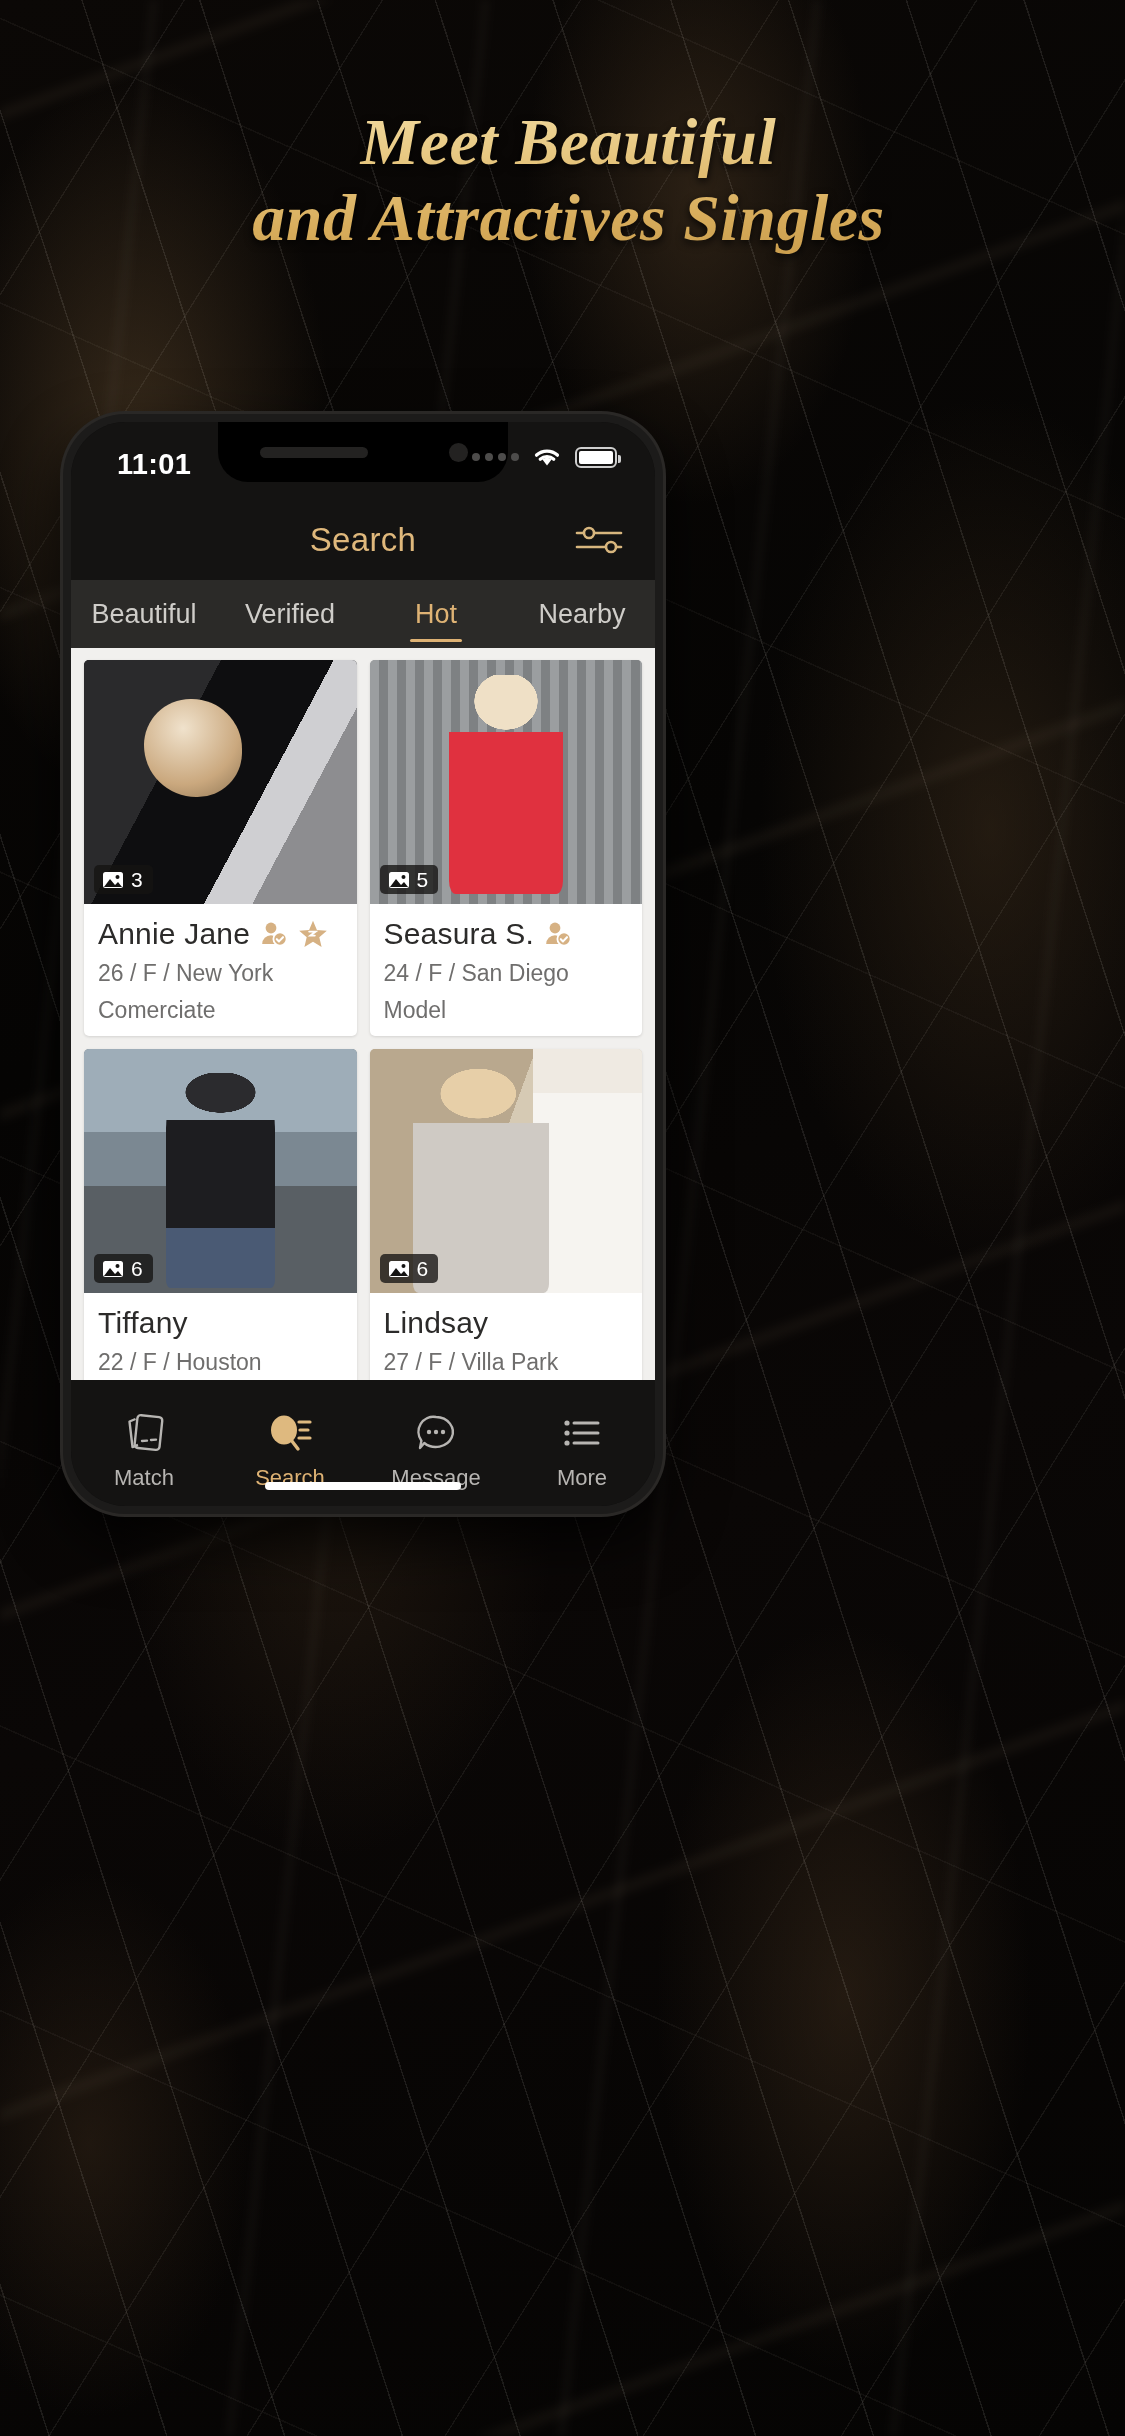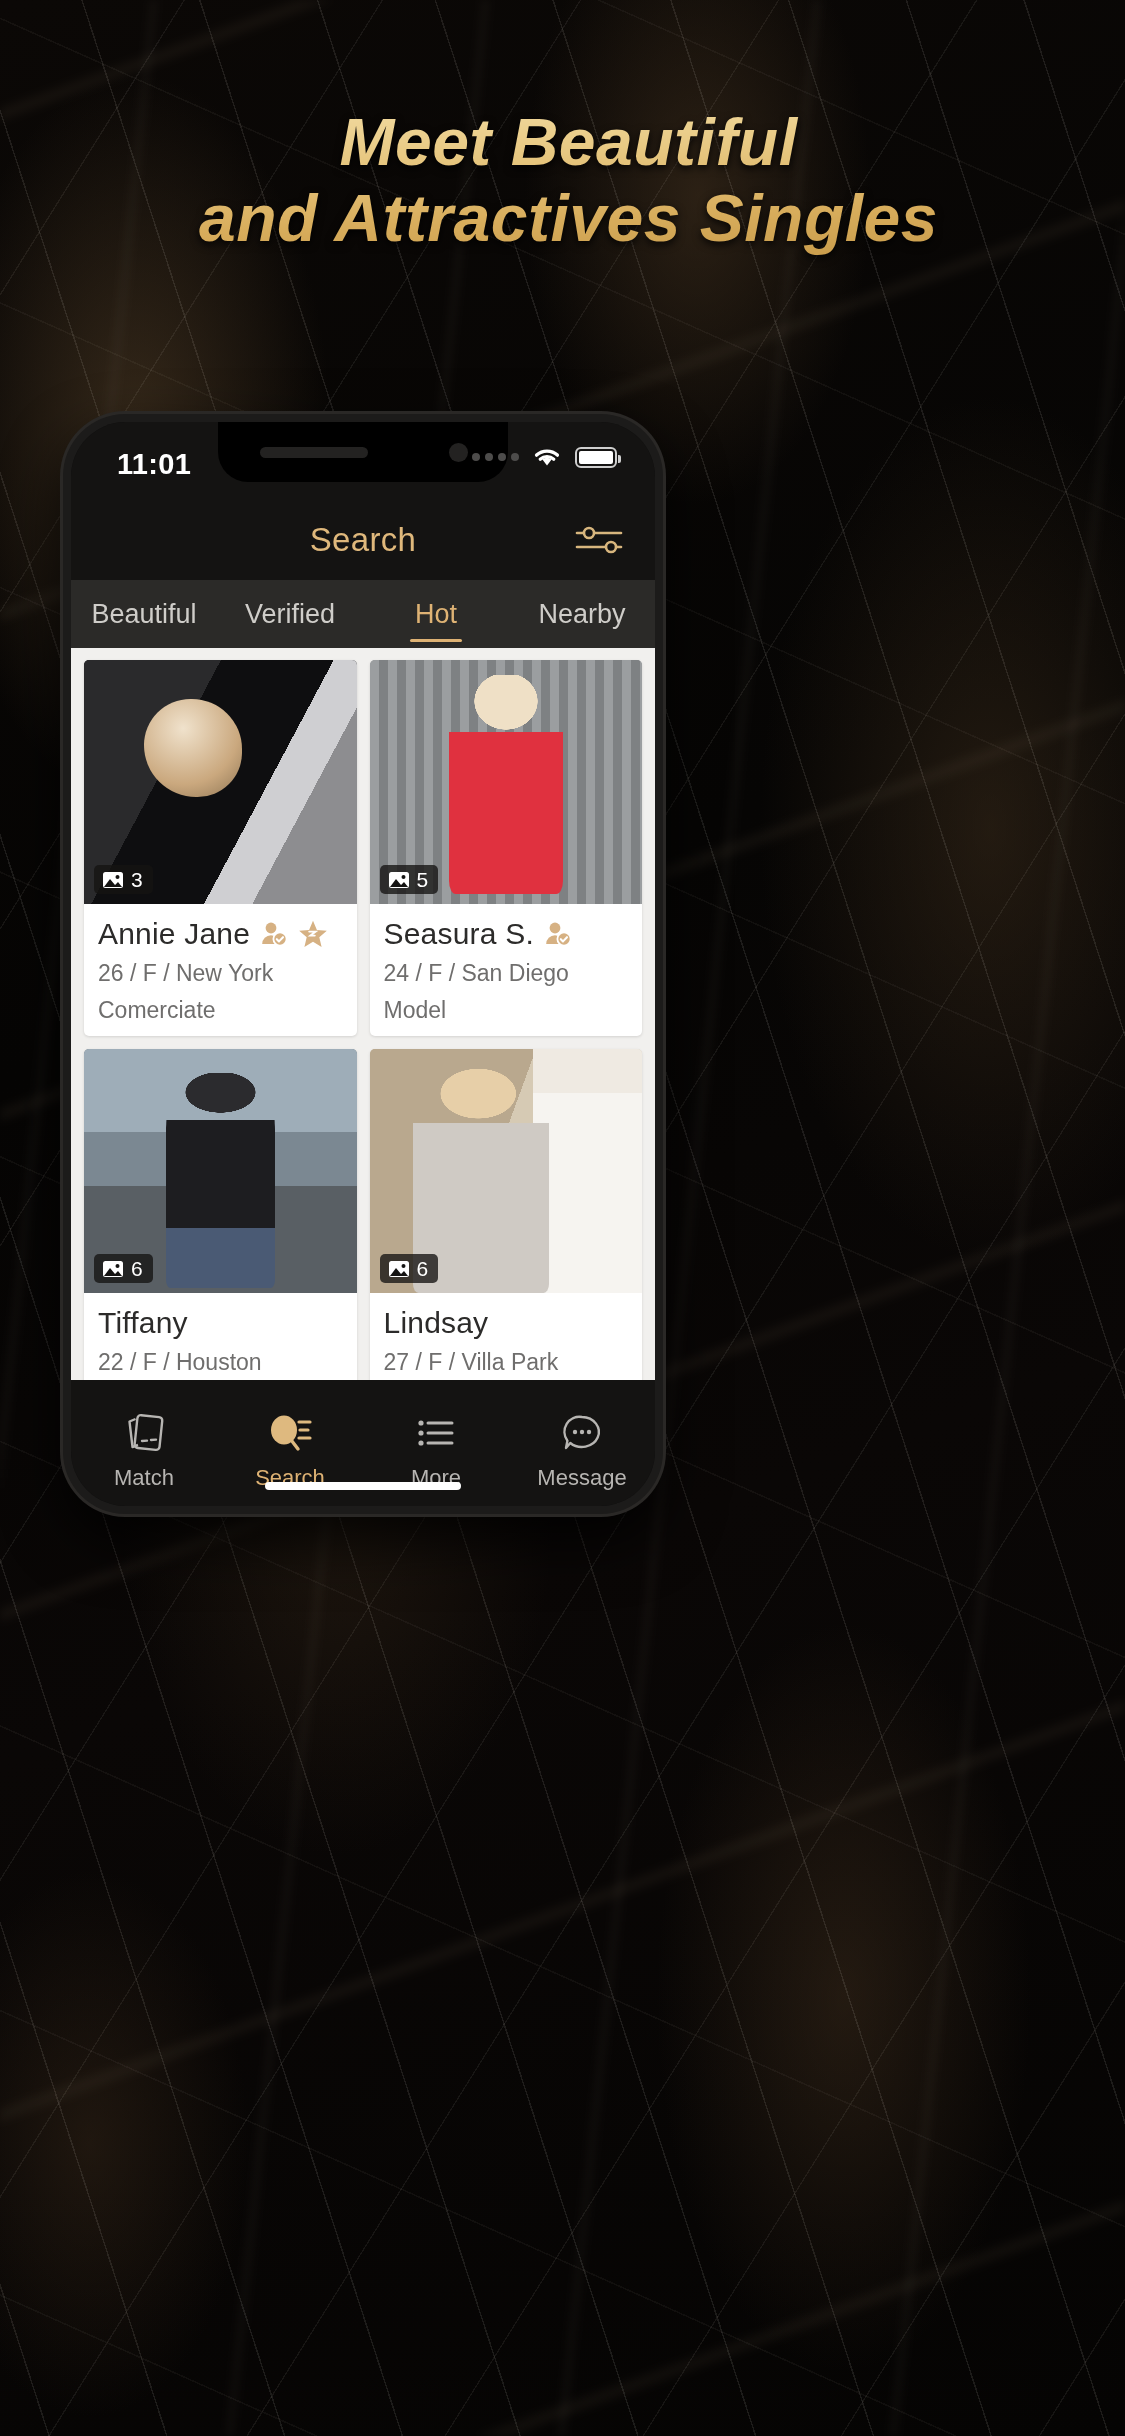--- a/index.html
+++ b/index.html
@@ -55,21 +55,21 @@
         rgba(120,104,80,.09) 210px 222px,
         transparent 222px 470px);
     mix-blend-mode:screen;
     filter:blur(4px);
   }
 
   
   .headline {
     position:absolute; left:12px; right:0; top:104px;
     text-align:center;
-    font-family:Liberation Sans, sans-serif;
+    font-family:Liberation Serif, serif;
     font-style:italic;
     font-weight:700;
     font-size:66px;
     line-height:76px;
     letter-spacing:.5px;
     background:linear-gradient(178deg,#f4dfa8 0%,#e8c983 34%,#d8ad5c 70%,#c79a49 100%);
     -webkit-background-clip:text; background-clip:text;
     color:transparent;
     -webkit-text-fill-color:transparent;
     filter:drop-shadow(0 3px 4px rgba(0,0,0,.85));
@@ -439,41 +439,41 @@
             <line x1="33" y1="19" x2="41" y2="19" stroke="#deb97f" stroke-width="3.2" stroke-linecap="round"></line>
             <line x1="32" y1="27" x2="43" y2="27" stroke="#deb97f" stroke-width="3.2" stroke-linecap="round"></line>
           </svg>
         </span>
         <span class="bn-label">Search</span>
       </div>
 
       <div class="bn-item">
         <span class="bn-icon">
           <svg width="46" height="44" viewBox="0 0 46 44">
+            <path d="M23 6 a17 15 0 1 1 -11.7 26 l-4.3 5 l1.4 -7.3 A15 15 0 0 1 23 6 Z" fill="none" stroke="#b7b5b2" stroke-width="2.4" stroke-linejoin="round"></path>
+            <circle cx="16" cy="21" r="2.2" fill="#b7b5b2"></circle>
+            <circle cx="23" cy="21" r="2.2" fill="#b7b5b2"></circle>
+            <circle cx="30" cy="21" r="2.2" fill="#b7b5b2"></circle>
+          </svg>
+        </span>
+        <span class="bn-label">Message</span>
+      </div>
+
+      <div class="bn-item">
+        <span class="bn-icon">
+          <svg width="46" height="44" viewBox="0 0 46 44">
             <circle cx="8" cy="12" r="2.6" fill="#b7b5b2"></circle>
             <circle cx="8" cy="22" r="2.6" fill="#b7b5b2"></circle>
             <circle cx="8" cy="32" r="2.6" fill="#b7b5b2"></circle>
             <line x1="15" y1="12" x2="39" y2="12" stroke="#b7b5b2" stroke-width="3" stroke-linecap="round"></line>
             <line x1="15" y1="22" x2="39" y2="22" stroke="#b7b5b2" stroke-width="3" stroke-linecap="round"></line>
             <line x1="15" y1="32" x2="39" y2="32" stroke="#b7b5b2" stroke-width="3" stroke-linecap="round"></line>
           </svg>
         </span>
         <span class="bn-label">More</span>
       </div>
-
-      <div class="bn-item">
-        <span class="bn-icon">
-          <svg width="46" height="44" viewBox="0 0 46 44">
-            <path d="M23 6 a17 15 0 1 1 -11.7 26 l-4.3 5 l1.4 -7.3 A15 15 0 0 1 23 6 Z" fill="none" stroke="#b7b5b2" stroke-width="2.4" stroke-linejoin="round"></path>
-            <circle cx="16" cy="21" r="2.2" fill="#b7b5b2"></circle>
-            <circle cx="23" cy="21" r="2.2" fill="#b7b5b2"></circle>
-            <circle cx="30" cy="21" r="2.2" fill="#b7b5b2"></circle>
-          </svg>
-        </span>
-        <span class="bn-label">Message</span>
-      </div>
     </div>
 
     <div class="homebar"></div>
 
   </div>
  </div>
 </div>
 
 </body></html>

